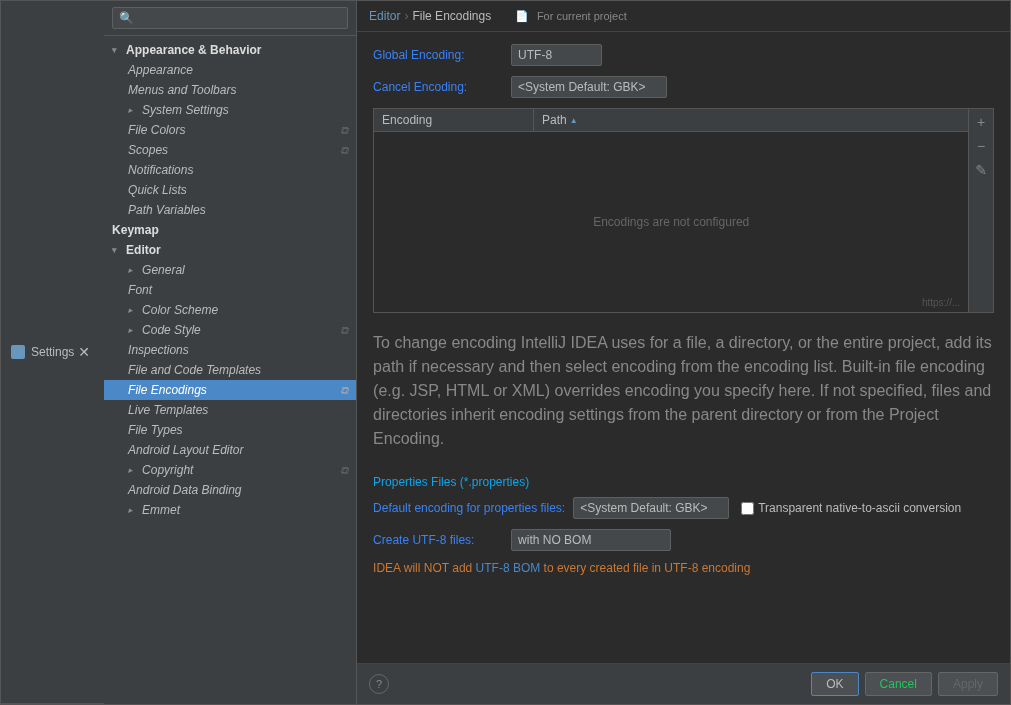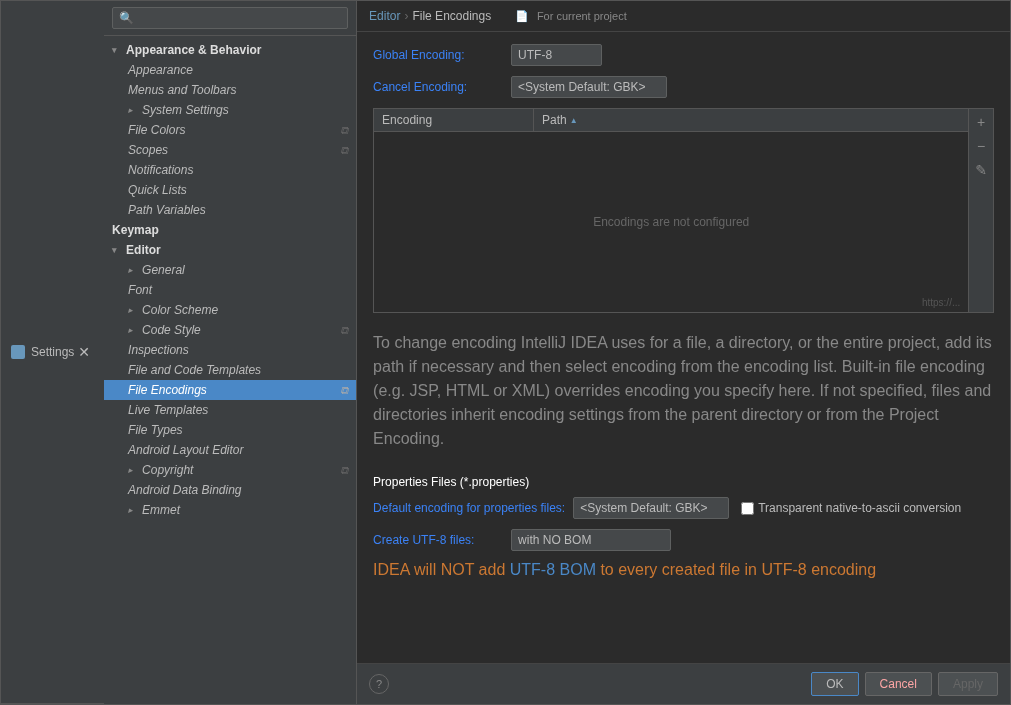--- a/index.html
+++ b/index.html
@@ -269,21 +269,21 @@
 
     .hint-text {
       font-size: 16px;
       color: #888;
       line-height: 1.5;
       margin-bottom: 12px;
       padding: 8px 0;
     }
 
     .section-title {
-      color: #ffffff;
+      color: #0ea5e9;
       font-size: 12px;
       margin-bottom: 8px;
       padding-top: 4px;
     }
 
     .checkbox-wrapper {
       display: flex;
       align-items: center;
       gap: 4px;
     }
@@ -297,42 +297,42 @@
       font-size: 12px;
     }
 
     
     .bom-section {
       margin-top: 4px;
     }
 
     .warning-text {
       color: #cc7832;
-      font-size: 16px;
+      font-size: 12px;
       margin-top: 6px;
     }
 
     .link-text { color: #4a88c7; }
 
     
     .bottom-bar {
       padding: 8px 12px;
       display: flex;
       justify-content: flex-end;
       gap: 6px;
       border-top: 1px solid #444;
       background: #3c3f41;
       flex-shrink: 0;
       align-items: center;
     }
 
     .bottom-btn {
       background: #4c5052;
       border: 1px solid #666;
-      color: #fca5a5;
+      color: #22c55e;
       padding: 4px 14px;
       font-size: 12px;
       cursor: pointer;
       border-radius: 2px;
     }
     .bottom-btn.primary {
       border-color: #4a88c7;
       color: #bbb;
     }
     .bottom-btn:disabled {

